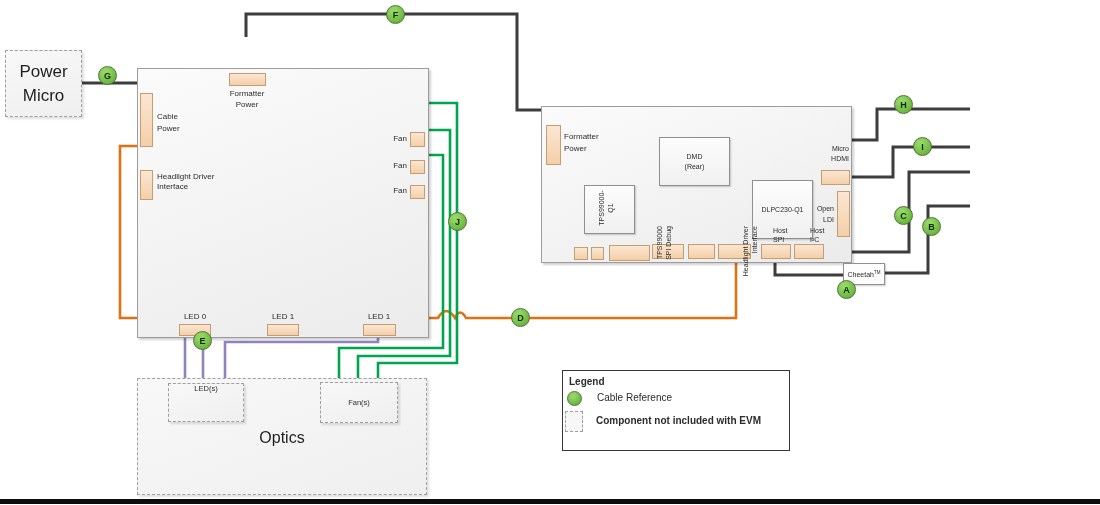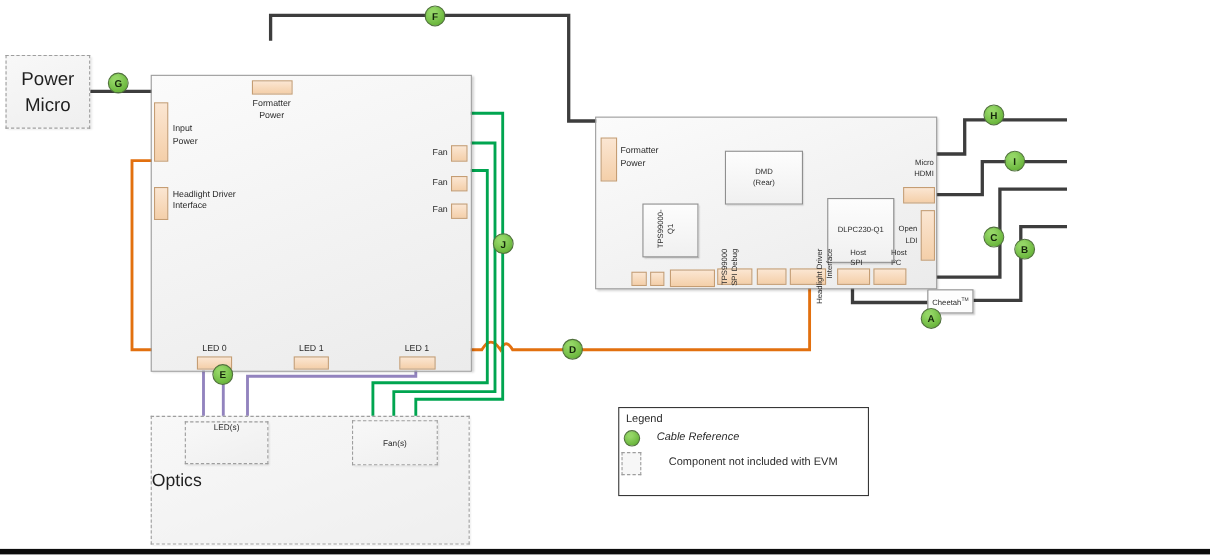--- a/index.html
+++ b/index.html
@@ -88,21 +88,21 @@
   </div>
 
   <div class="board" style="left:137px;top:32px;width:290px;height:268px;">
     <div class="conn" style="left:91px;top:4px;width:37px;height:13px;"></div>
     <div class="lbl tac" style="left:79px;top:19px;width:60px;line-height:11px;">
       <span class="ln">Formatter</span>
       <span class="ln">Power</span>
     </div>
     <div class="conn" style="left:2px;top:24px;width:13px;height:54px;"></div>
     <div class="lbl" style="left:19px;top:42px;line-height:12px;">
-      <span class="ln">Input</span>
+      <span class="ln">Cable</span>
       <span class="ln">Power</span>
     </div>
     <div class="conn" style="left:2px;top:101px;width:13px;height:30px;"></div>
     <div class="lbl" style="left:19px;top:103px;width:70px;">
       <span class="ln">Headlight Driver</span>
       <span class="ln">Interface</span>
     </div>
     <div class="conn" style="left:272px;top:63px;width:15px;height:15px;"></div>
     <div class="conn" style="left:272px;top:91px;width:15px;height:14px;"></div>
     <div class="conn" style="left:272px;top:116px;width:15px;height:14px;"></div>
@@ -171,35 +171,35 @@
     <span class="ln">Host</span>
     <span class="ln">I²C</span>
   </div>
 
   <div class="chip" style="left:843px;top:263px;width:40px;height:20px;background:#fdfdfd;">
     <span><span>Cheetah</span><sup class="tm">TM</sup></span>
   </div>
 
 
   <div class="dashedbox" style="left:137px;top:378px;width:290px;height:117px;">
-    <div class="abs" style="left:0;top:50px;width:100%;font-size:16px;color:#1f1f1f;">Optics</div>
+    <div class="abs" style="left:0;top:50px;width:100%;text-align:center;font-size:16px;color:#1f1f1f;">Optics</div>
   </div>
   <div class="dashedbox" style="left:168px;top:383px;width:76px;height:39px;display:flex;align-items:flex-start;justify-content:center;font-size:7.5px;">
     <span>LED(s)</span>
   </div>
   <div class="dashedbox" style="left:320px;top:382px;width:78px;height:41px;display:flex;align-items:center;justify-content:center;font-size:7.5px;">
     <span>Fan(s)</span>
   </div>
 
   <div class="legendbox" style="left:562px;top:370px;width:226px;height:79px;">
-    <div class="abs" style="left:6px;top:5px;font-size:10px;font-weight:normal;">Legend</div>
+    <div class="abs" style="left:6px;top:5px;font-size:10px;font-weight:bold;">Legend</div>
     <div class="legend-badge" style="left:4px;top:20px;"></div>
-    <div class="abs" style="left:34px;top:21px;font-size:10px;font-style:italic;">Cable Reference</div>
+    <div class="abs" style="left:34px;top:21px;font-size:10px;">Cable Reference</div>
     <div class="legend-sq" style="left:2px;top:40px;"></div>
-    <div class="abs" style="left:45px;top:44px;font-size:10px;">Component not included with EVM</div>
+    <div class="abs" style="left:33px;top:44px;font-size:10px;font-weight:bold;">Component not included with EVM</div>
   </div>
 
   <div class="badge" style="left:386px;top:5px;">F</div>
   <div class="badge" style="left:98px;top:66px;">G</div>
   <div class="badge" style="left:894px;top:95px;">H</div>
   <div class="badge" style="left:913px;top:137px;">I</div>
   <div class="badge" style="left:894px;top:206px;">C</div>
   <div class="badge" style="left:922px;top:217px;">B</div>
   <div class="badge" style="left:837px;top:280px;">A</div>
   <div class="badge" style="left:511px;top:308px;">D</div>

